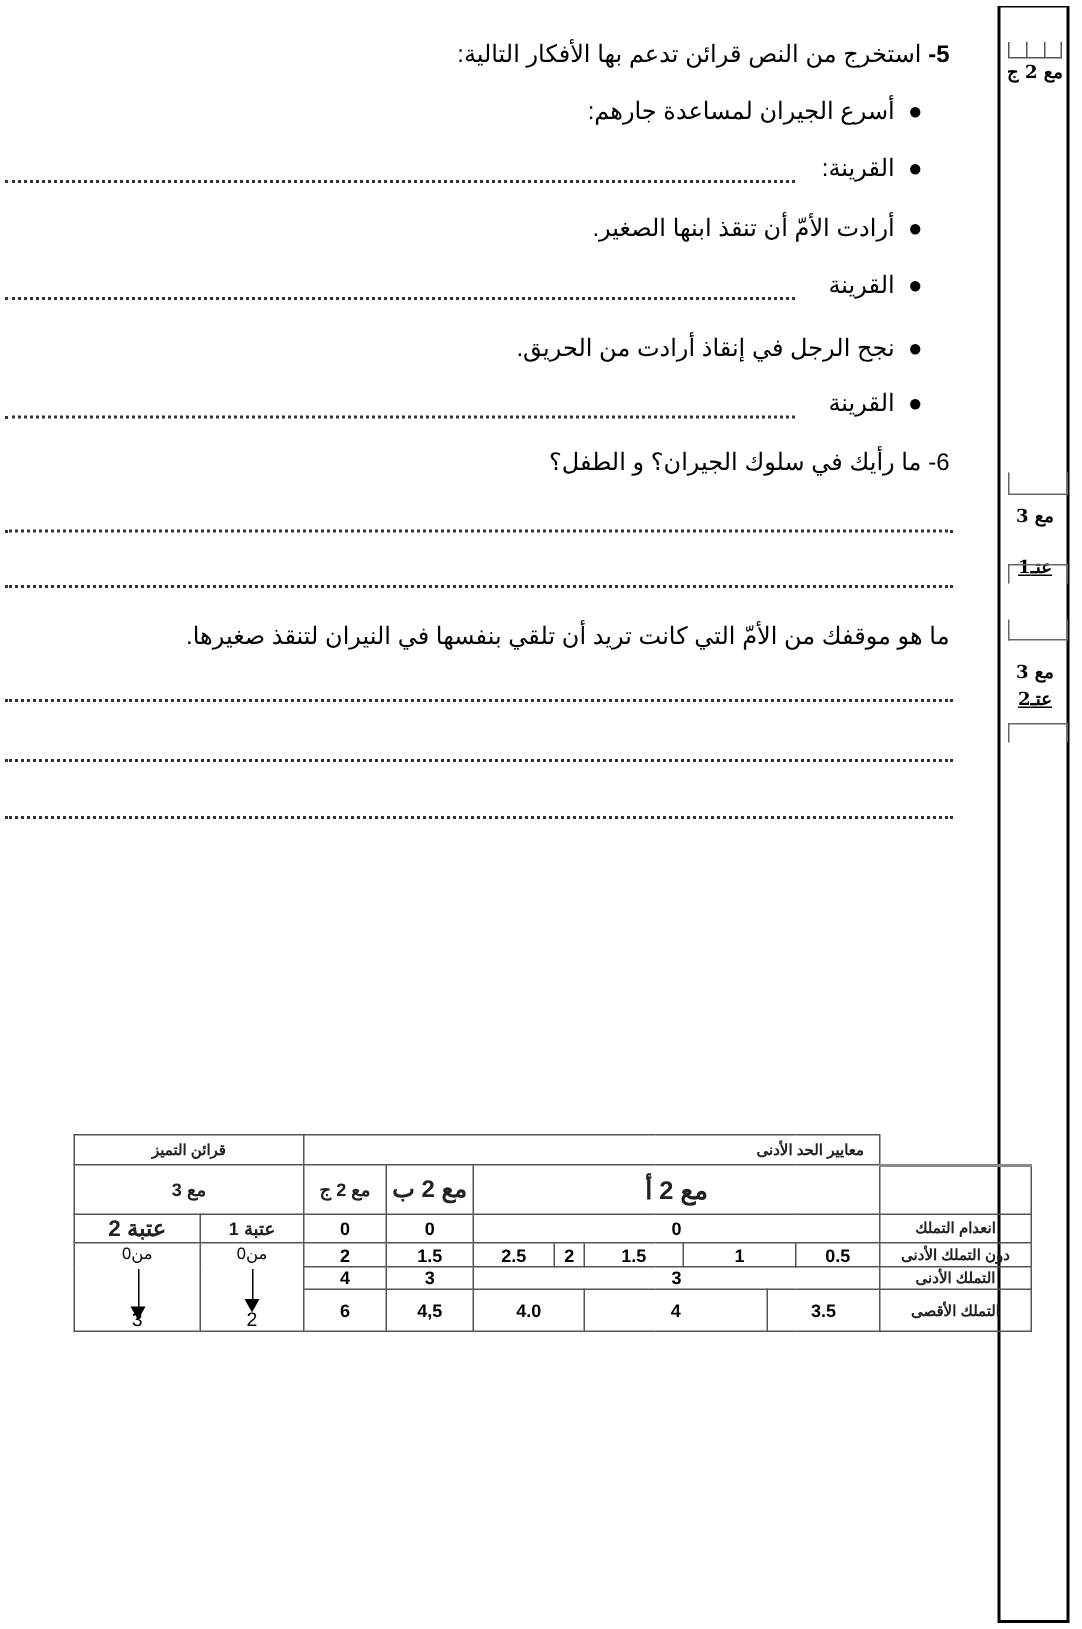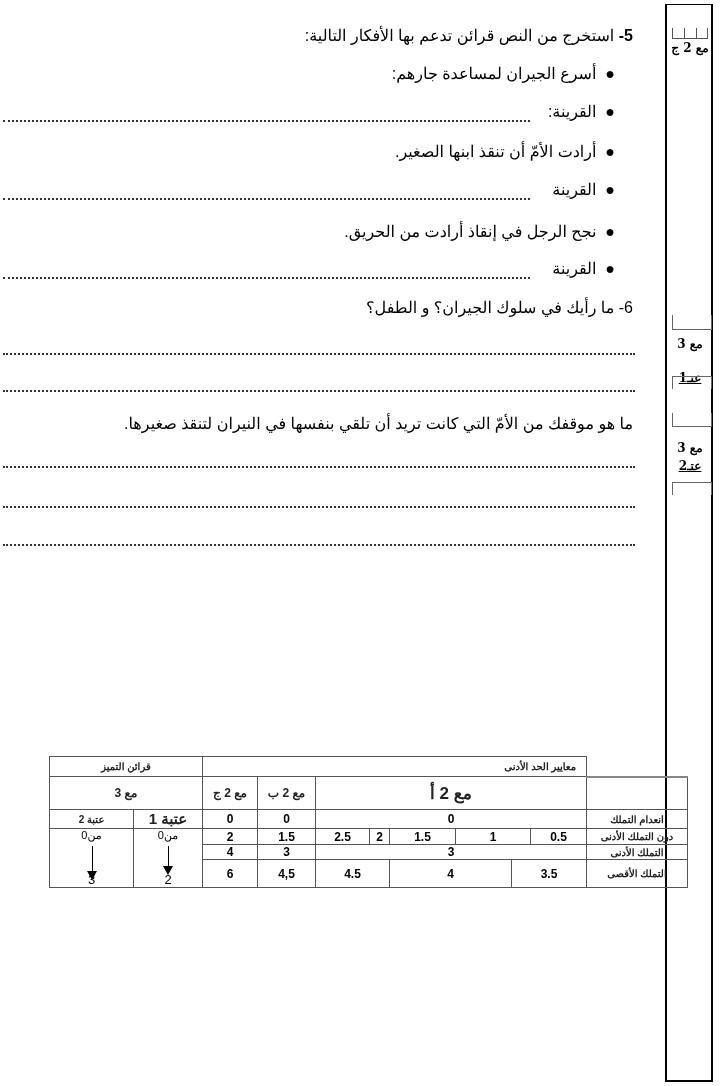--- a/index.html
+++ b/index.html
@@ -120,31 +120,31 @@
   </colgroup>
   <tbody>
       <tr style="height:20px;">
     <td style="border:none;border-left:1px solid #555;"></td>
     <td colspan="9" class="lbl" style="text-align:right;padding-right:10px;">معايير الحد الأدنى</td>
     <td colspan="2" class="lbl">قرائن التميز</td>
   </tr>
   <tr style="height:33px;">
     <td style="border-top:2px solid #888;"></td>
     <td colspan="7" class="lbl" style="font-size:17px;">مع 2 أ</td>
-    <td class="lbl" style="font-size:12px;">مع 2 ب</td>
+    <td class="lbl" style="font-size:16px;">مع 2 ب</td>
     <td class="lbl" style="font-size:12px;">مع 2 ج</td>
     <td colspan="2" class="lbl" style="font-size:12px;">مع 3</td>
   </tr>
   <tr style="height:14px;">
     <td class="lbl">انعدام التملك</td>
     <td colspan="7">0</td>
     <td>0</td>
     <td>0</td>
-    <td class="lbl" style="font-size:15px;">عتبة 1</td>
-    <td class="lbl" style="font-size:10px;">عتبة 2</td>
+    <td class="lbl" style="font-size:12px;">عتبة 1</td>
+    <td class="lbl" style="font-size:15px;">عتبة 2</td>
   </tr>
   <tr style="height:16px;">
     <td class="lbl">دون التملك الأدنى</td>
     <td>0.5</td>
     <td colspan="2">1</td>
     <td colspan="2">1.5</td>
     <td>2</td>
     <td>2.5</td>
     <td>1.5</td>
     <td>2</td>
@@ -164,18 +164,18 @@
   <tr style="height:14px;">
     <td class="lbl">التملك الأدنى</td>
     <td colspan="7">3</td>
     <td>3</td>
     <td>4</td>
   </tr>
   <tr style="height:28px;">
     <td class="lbl">التملك الأقصى</td>
     <td colspan="2">3.5</td>
     <td colspan="3">4</td>
-    <td colspan="2">4.5</td>
+    <td colspan="2">4.0</td>
     <td>4,5</td>
     <td>6</td>
   </tr>
 </tbody>
   </table>
 
 </body></html>

